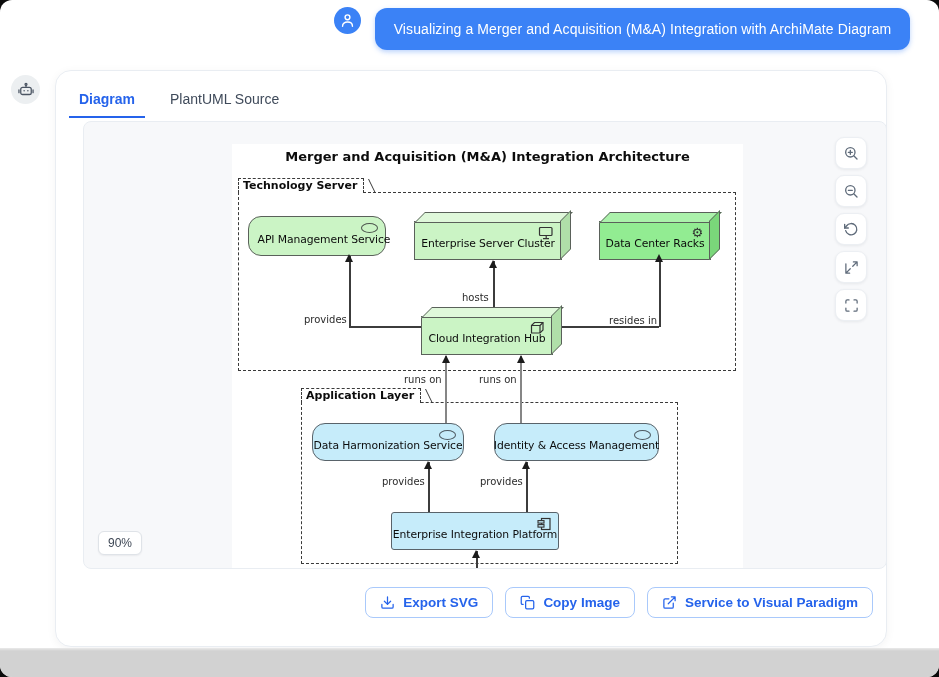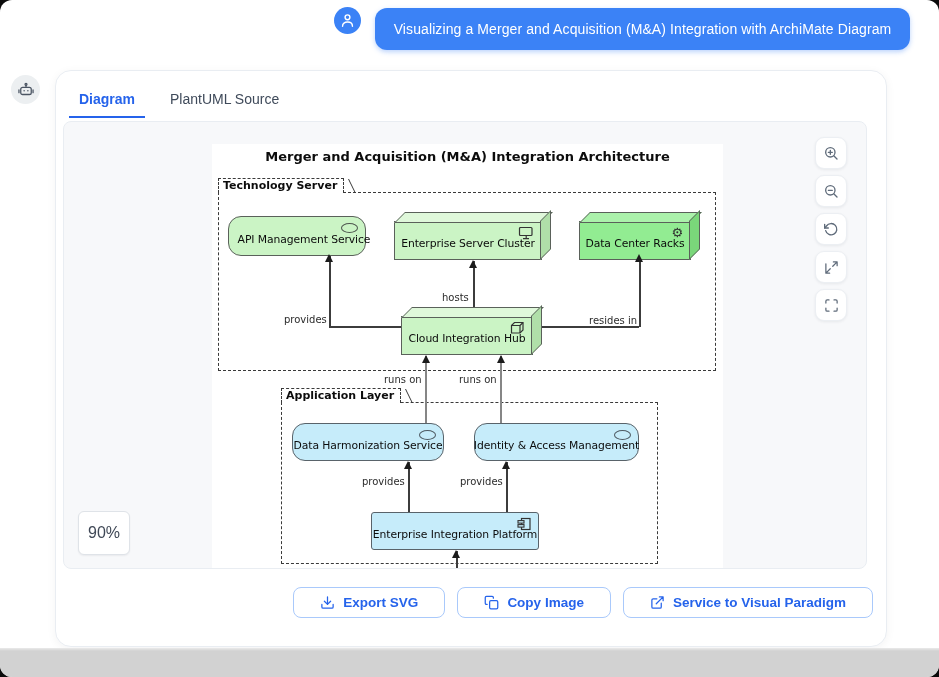--- a/index.html
+++ b/index.html
@@ -19,21 +19,21 @@
 
   
   .card{position:absolute;left:55px;top:70px;width:830px;height:575px;background:#fff;
     border:1px solid #e9edf2;border-radius:16px;box-shadow:0 2px 10px rgba(16,24,40,.05);}
   .tabs{display:flex;padding:12px 0 0 13px;}
   .tab{padding:8px 10px 9px;font-size:14px;cursor:pointer;border-bottom:2px solid transparent;}
   .tab.active{color:var(--tab-blue,#2563eb);font-weight:700;border-bottom:2px solid var(--tab-blue,#2563eb);}
   .tab.inactive{color:#3f4a5a;font-weight:500;margin-left:15px;}
 
   
-  .viewport{position:absolute;left:7px;top:50px;width:802px;height:446px;background:#f7f8fa;
+  .viewport{position:absolute;left:27px;top:50px;width:802px;height:446px;background:#f7f8fa;
     border:1px solid #e9edf2;border-radius:8px;overflow:hidden;}
   .canvas{position:absolute;left:148px;top:22px;width:511px;height:430px;background:#fff;
     font-family:"DejaVu Sans",sans-serif;color:#0c0c0c;}
   .dtitle{position:absolute;left:0;top:5px;width:100%;text-align:center;font-size:13px;font-weight:700;}
 
   .lgroup{position:absolute;border:1.5px dashed #3a3a3a;}
   .ltab{position:absolute;height:14px;line-height:14px;padding:0 6px 0 4px;font-size:11px;font-weight:700;
     border:1.4px dashed #3a3a3a;border-bottom:none;background:#fff;}
   .ltab::after{content:'';position:absolute;right:-6px;top:0;height:100%;width:1.4px;background:#3a3a3a;
     transform:skewX(26deg);transform-origin:0 0;}
@@ -61,25 +61,25 @@
   .ev{width:1.5px;} .eh{height:1.5px;}
   .arr{position:absolute;width:0;height:0;border-left:4.5px solid transparent;
     border-right:4.5px solid transparent;border-bottom:8px solid #1b1b1b;z-index:3;}
   .elabel{position:absolute;font-size:10px;color:#2b2b2b;z-index:3;white-space:nowrap;}
 
   
   .controls{position:absolute;right:19px;top:15px;display:flex;flex-direction:column;gap:6px;z-index:5;}
   .ctl{width:30px;height:30px;border-radius:9px;background:#fff;border:1px solid #eceff3;
     box-shadow:0 1px 3px rgba(16,24,40,.07);display:flex;align-items:center;justify-content:center;cursor:pointer;}
   .zoom-badge{position:absolute;left:14px;bottom:13px;background:#fff;border:1px solid #dfe3e8;border-radius:6px;
-    padding:12px 9px;font-size:16px;color:#3f4856;box-shadow:0 1px 2px rgba(16,24,40,.06);z-index:5;}
+    padding:4px 9px;font-size:12px;color:#3f4856;box-shadow:0 1px 2px rgba(16,24,40,.06);z-index:5;}
 
   
   .actions{position:absolute;right:13px;top:516px;display:flex;gap:12px;}
-  .abtn{height:31px;display:flex;align-items:center;gap:8px;padding:0 26px;border:1px solid #a9c9fb;
+  .abtn{height:31px;display:flex;align-items:center;gap:8px;padding:0 14px;border:1px solid #a9c9fb;
     border-radius:8px;background:#fff;color:var(--tab-blue,#2563eb);font-size:13.5px;font-weight:600;cursor:pointer;}
   svg{display:block;}
 </style>
 </head>
 <body>
 
 <div class="stage">
 
   <div class="avatar">
     <span>

